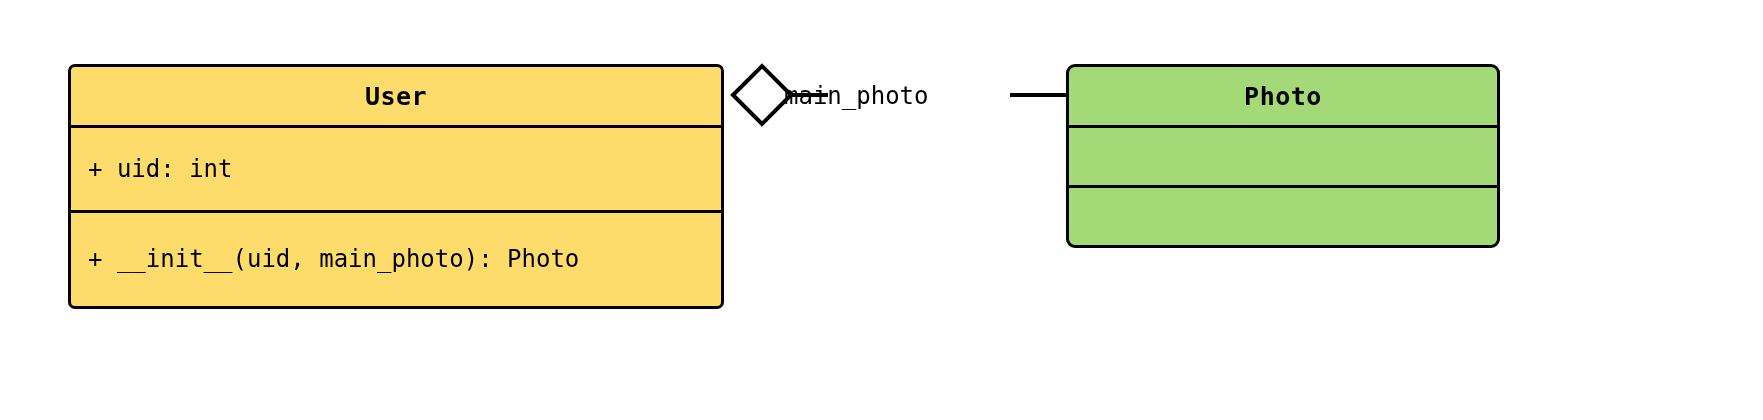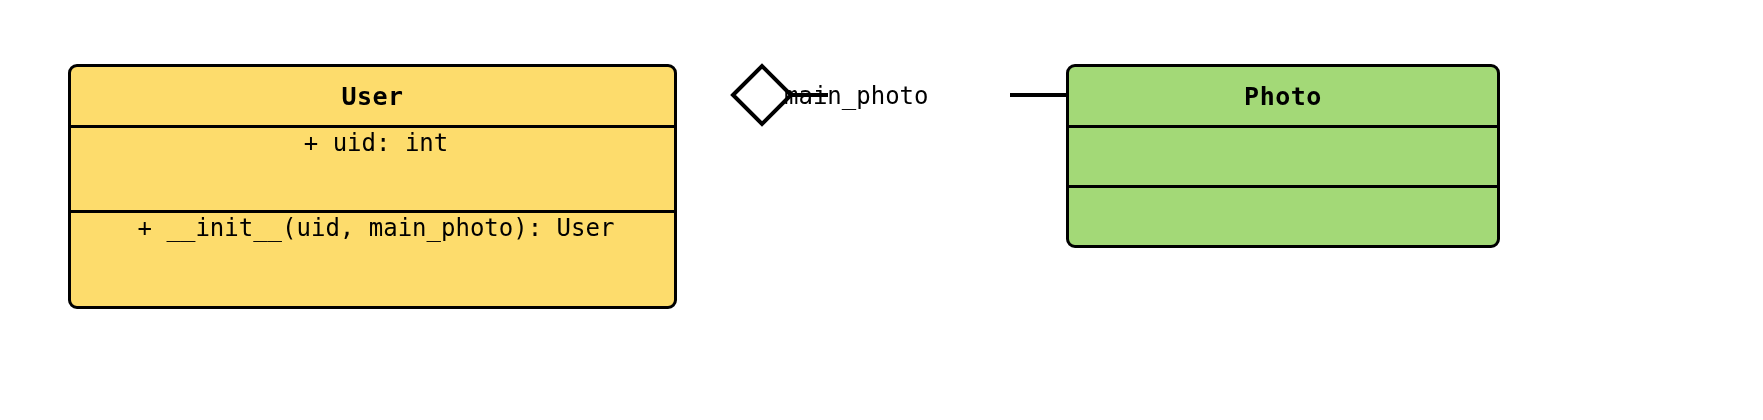--- a/index.html
+++ b/index.html
@@ -47,42 +47,43 @@
     align-items: center;
     justify-content: center;
     font-weight: bold;
     font-size: 25px;
     color: #000000;
     letter-spacing: 0.5px;
   }
 
   .member-list {
     display: flex;
-    flex-direction: row;
+    flex-direction: column;
     justify-content: center;
     padding-left: 17px;
     padding-right: 10px;
   }
   .member-line {
     font-size: 24px;
     line-height: 31px;
     color: #000000;
     white-space: pre;
   }
   .member-line b {
     font-weight: bold;
   }
 
   
   #user-class {
     left: 68px;
     top: 64px;
-    width: 609px;
+    width: 656px;
     height: 245px;
     background: #fddc6c;
+    border-radius: 7px;
   }
   #user-class .c-title   { height: 58px; }
   #user-class .c-attrs   { height: 85px; }
   #user-class .c-methods { height: 96px; }
 
   
   #photo-class {
     left: 1066px;
     top: 64px;
     width: 434px;
@@ -118,21 +119,21 @@
 <div id="canvas">
 
   <div class="uml-class" id="user-class">
     <div class="compartment c-title class-title">User</div>
 
     <div class="compartment c-attrs member-list">
       <div class="member-line">+ uid: int</div>
     </div>
 
     <div class="compartment c-methods member-list">
-      <div class="member-line">+ __init__(uid, main_photo): User</div>
+      <div class="member-line">+ __init__(uid, main_photo): Photo</div>
     </div>
   </div>
 
   <div class="uml-class" id="photo-class">
     <div class="compartment c-title class-title">Photo</div>
     <div class="compartment c-attrs member-list"></div>
     <div class="compartment c-methods member-list"></div>
   </div>
 
   <svg id="assoc-group" viewBox="0 0 1763 420">

